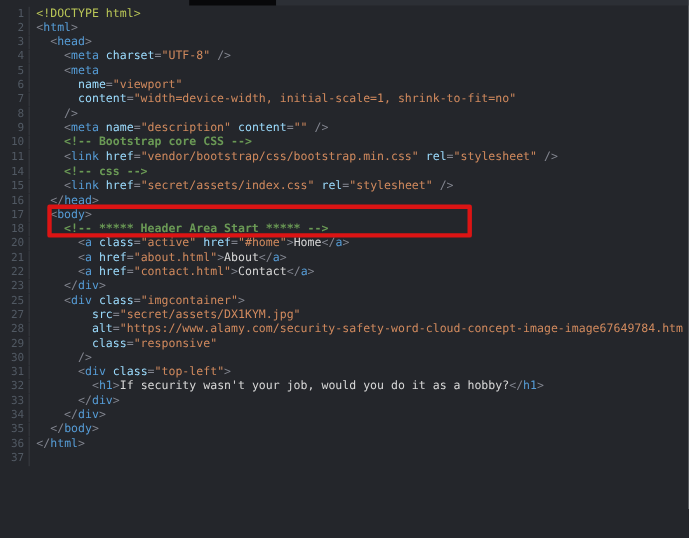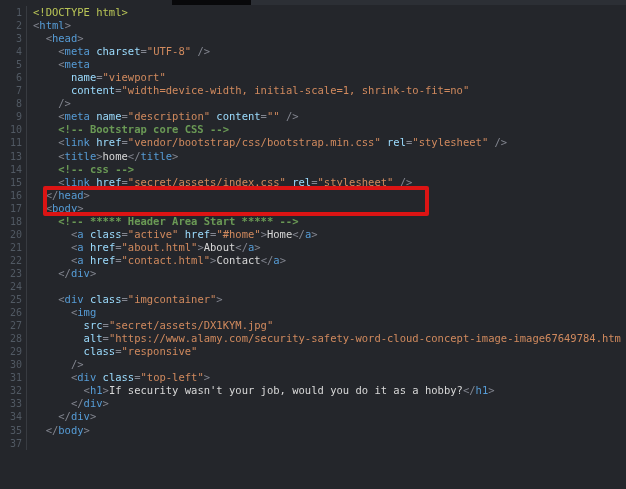--- a/index.html
+++ b/index.html
@@ -65,38 +65,36 @@
       <div class="line"><span class="gutter">2</span><span class="code"><span class="tok-punct">&lt;</span><span class="tok-tag">html</span><span class="tok-punct">&gt;</span></span></div>
       <div class="line"><span class="gutter">3</span><span class="code"><span class="tok-punct">  &lt;</span><span class="tok-tag">head</span><span class="tok-punct">&gt;</span></span></div>
       <div class="line"><span class="gutter">4</span><span class="code"><span class="tok-punct">    &lt;</span><span class="tok-tag">meta</span><span class="tok-attr"> charset</span><span class="tok-punct">=</span><span class="tok-str">"UTF-8"</span><span class="tok-punct"> /&gt;</span></span></div>
       <div class="line"><span class="gutter">5</span><span class="code"><span class="tok-punct">    &lt;</span><span class="tok-tag">meta</span></span></div>
       <div class="line"><span class="gutter">6</span><span class="code"><span class="tok-attr">      name</span><span class="tok-punct">=</span><span class="tok-str">"viewport"</span></span></div>
       <div class="line"><span class="gutter">7</span><span class="code"><span class="tok-attr">      content</span><span class="tok-punct">=</span><span class="tok-str">"width=device-width, initial-scale=1, shrink-to-fit=no"</span></span></div>
       <div class="line"><span class="gutter">8</span><span class="code"><span class="tok-punct">    /&gt;</span></span></div>
       <div class="line"><span class="gutter">9</span><span class="code"><span class="tok-punct">    &lt;</span><span class="tok-tag">meta</span><span class="tok-attr"> name</span><span class="tok-punct">=</span><span class="tok-str">"description"</span><span class="tok-attr"> content</span><span class="tok-punct">=</span><span class="tok-str">""</span><span class="tok-punct"> /&gt;</span></span></div>
       <div class="line"><span class="gutter">10</span><span class="code"><span class="tok-comment">    &lt;!-- Bootstrap core CSS --&gt;</span></span></div>
       <div class="line"><span class="gutter">11</span><span class="code"><span class="tok-punct">    &lt;</span><span class="tok-tag">link</span><span class="tok-attr"> href</span><span class="tok-punct">=</span><span class="tok-str">"vendor/bootstrap/css/bootstrap.min.css"</span><span class="tok-attr"> rel</span><span class="tok-punct">=</span><span class="tok-str">"stylesheet"</span><span class="tok-punct"> /&gt;</span></span></div>
-      <div class="line"><span class="gutter">13</span><span class="code"><span class="tok-punct">    &lt;</span><span class="tok-tag">title</span><span class="tok-punct">&gt;</span><span class="tok-text">home</span><span class="tok-punct">&lt;/</span><span class="tok-tag">title</span><span class="tok-punct">&gt;</span></span></div>
       <div class="line"><span class="gutter">14</span><span class="code"><span class="tok-comment">    &lt;!-- css --&gt;</span></span></div>
       <div class="line"><span class="gutter">15</span><span class="code"><span class="tok-punct">    &lt;</span><span class="tok-tag">link</span><span class="tok-attr"> href</span><span class="tok-punct">=</span><span class="tok-str">"secret/assets/index.css"</span><span class="tok-attr"> rel</span><span class="tok-punct">=</span><span class="tok-str">"stylesheet"</span><span class="tok-punct"> /&gt;</span></span></div>
       <div class="line"><span class="gutter">16</span><span class="code"><span class="tok-punct">  &lt;/</span><span class="tok-tag">head</span><span class="tok-punct">&gt;</span></span></div>
       <div class="line"><span class="gutter">17</span><span class="code"><span class="tok-punct">  &lt;</span><span class="tok-tag">body</span><span class="tok-punct">&gt;</span></span></div>
       <div class="line"><span class="gutter">18</span><span class="code"><span class="tok-comment">    &lt;!-- ***** Header Area Start ***** --&gt;</span></span></div>
       <div class="line"><span class="gutter">20</span><span class="code"><span class="tok-punct">      &lt;</span><span class="tok-tag">a</span><span class="tok-attr"> class</span><span class="tok-punct">=</span><span class="tok-str">"active"</span><span class="tok-attr"> href</span><span class="tok-punct">=</span><span class="tok-str">"#home"</span><span class="tok-punct">&gt;</span><span class="tok-text">Home</span><span class="tok-punct">&lt;/</span><span class="tok-tag">a</span><span class="tok-punct">&gt;</span></span></div>
       <div class="line"><span class="gutter">21</span><span class="code"><span class="tok-punct">      &lt;</span><span class="tok-tag">a</span><span class="tok-attr"> href</span><span class="tok-punct">=</span><span class="tok-str">"about.html"</span><span class="tok-punct">&gt;</span><span class="tok-text">About</span><span class="tok-punct">&lt;/</span><span class="tok-tag">a</span><span class="tok-punct">&gt;</span></span></div>
       <div class="line"><span class="gutter">22</span><span class="code"><span class="tok-punct">      &lt;</span><span class="tok-tag">a</span><span class="tok-attr"> href</span><span class="tok-punct">=</span><span class="tok-str">"contact.html"</span><span class="tok-punct">&gt;</span><span class="tok-text">Contact</span><span class="tok-punct">&lt;/</span><span class="tok-tag">a</span><span class="tok-punct">&gt;</span></span></div>
       <div class="line"><span class="gutter">23</span><span class="code"><span class="tok-punct">    &lt;/</span><span class="tok-tag">div</span><span class="tok-punct">&gt;</span></span></div>
-      <div class="line"><span class="gutter">24</span><span class="code"></span></div>
       <div class="line"><span class="gutter">25</span><span class="code"><span class="tok-punct">    &lt;</span><span class="tok-tag">div</span><span class="tok-attr"> class</span><span class="tok-punct">=</span><span class="tok-str">"imgcontainer"</span><span class="tok-punct">&gt;</span></span></div>
-      <div class="line"><span class="gutter">26</span><span class="code"><span class="tok-punct">      &lt;</span><span class="tok-tag">img</span></span></div>
       <div class="line"><span class="gutter">27</span><span class="code"><span class="tok-attr">        src</span><span class="tok-punct">=</span><span class="tok-str">"secret/assets/DX1KYM.jpg"</span></span></div>
       <div class="line"><span class="gutter">28</span><span class="code"><span class="tok-attr">        alt</span><span class="tok-punct">=</span><span class="tok-str">"https://www.alamy.com/security-safety-word-cloud-concept-image-image67649784.htm</span></span></div>
       <div class="line"><span class="gutter">29</span><span class="code"><span class="tok-attr">        class</span><span class="tok-punct">=</span><span class="tok-str">"responsive"</span></span></div>
       <div class="line"><span class="gutter">30</span><span class="code"><span class="tok-punct">      /&gt;</span></span></div>
       <div class="line"><span class="gutter">31</span><span class="code"><span class="tok-punct">      &lt;</span><span class="tok-tag">div</span><span class="tok-attr"> class</span><span class="tok-punct">=</span><span class="tok-str">"top-left"</span><span class="tok-punct">&gt;</span></span></div>
       <div class="line"><span class="gutter">32</span><span class="code"><span class="tok-punct">        &lt;</span><span class="tok-tag">h1</span><span class="tok-punct">&gt;</span><span class="tok-text">If security wasn't your job, would you do it as a hobby?</span><span class="tok-punct">&lt;/</span><span class="tok-tag">h1</span><span class="tok-punct">&gt;</span></span></div>
       <div class="line"><span class="gutter">33</span><span class="code"><span class="tok-punct">      &lt;/</span><span class="tok-tag">div</span><span class="tok-punct">&gt;</span></span></div>
       <div class="line"><span class="gutter">34</span><span class="code"><span class="tok-punct">    &lt;/</span><span class="tok-tag">div</span><span class="tok-punct">&gt;</span></span></div>
       <div class="line"><span class="gutter">35</span><span class="code"><span class="tok-punct">  &lt;/</span><span class="tok-tag">body</span><span class="tok-punct">&gt;</span></span></div>
+      <div class="line"><span class="gutter">36</span><span class="code"><span class="tok-punct">&lt;/</span><span class="tok-tag">html</span><span class="tok-punct">&gt;</span></span></div>
       <div class="line"><span class="gutter">37</span><span class="code"></span></div>
     </div>
   <div class="annotation"></div>
 </div>
 
 </body></html>

